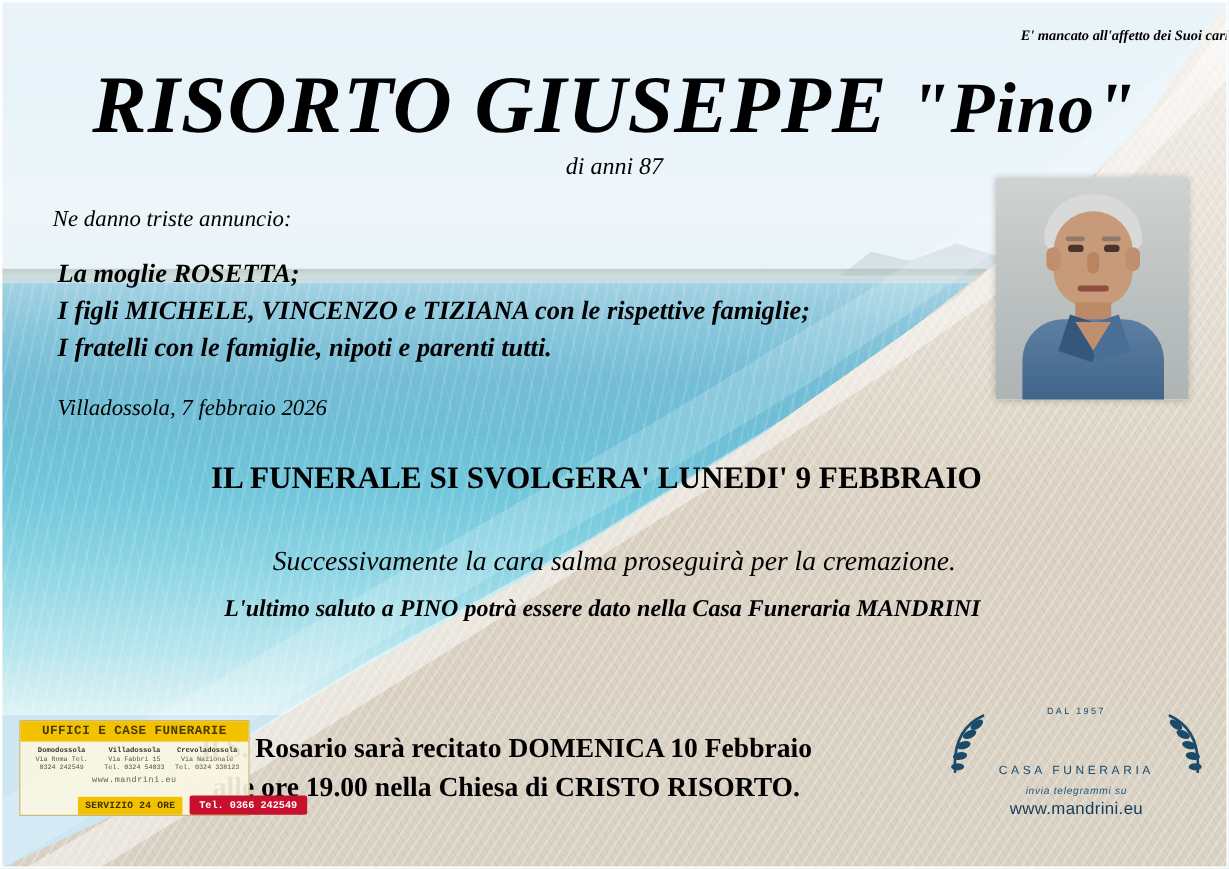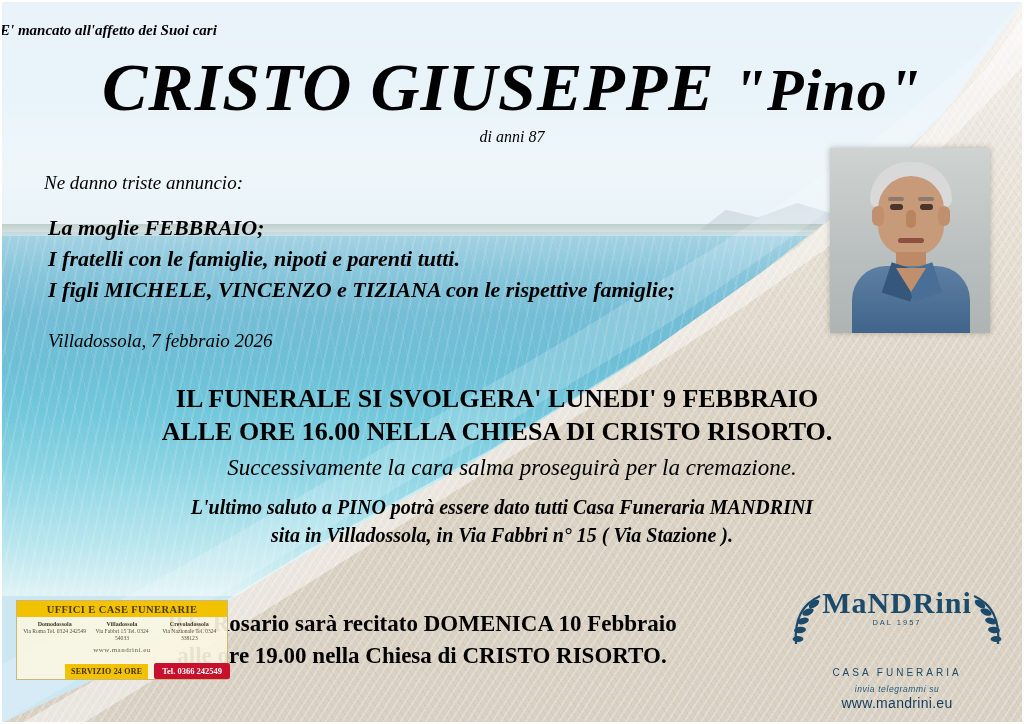--- a/index.html
+++ b/index.html
@@ -86,33 +86,33 @@
   .frame{
     position:absolute;left:0;top:0;width:1024px;height:724px;
     border:2px solid #ffffff;
     box-sizing:border-box;
     pointer-events:none;
   }
 
   
   .txt{position:absolute;color:#000;}
   .announce{
-    top:22px;left:0;width:1024px;text-align:left;
-    font-size:15px;font-weight:bold;font-style:italic;
+    top:22px;left:0;width:1024px;text-align:right;
+    font-size:12px;font-weight:bold;font-style:italic;
   }
   .name{
     top:48px;left:0;width:1024px;text-align:center;
     font-size:68px;font-weight:bold;font-style:italic;
     letter-spacing:1px;
     white-space:nowrap;
   }
   .name .nick{font-size:60px;}
   .age{
     top:128px;left:0;width:1024px;text-align:center;
-    font-size:16px;font-style:italic;
+    font-size:20px;font-style:italic;
   }
   .intro{
     top:172px;left:44px;
     font-size:19px;font-style:italic;
   }
   .family{
     top:212px;left:48px;
     font-size:22px;font-weight:bold;font-style:italic;
     line-height:31px;
   }
@@ -178,25 +178,25 @@
     position:absolute;left:78px;top:118px;width:30px;height:32px;background:#4a6f97;
     transform:rotate(-18deg);
   }
   .p-vneck{
     position:absolute;left:66px;top:120px;width:30px;height:24px;background:#c08f6e;
     clip-path:polygon(0 0,100% 0,50% 100%);
   }
 
   
   .plate{
-    position:absolute;left:16px;top:600px;width:212px;height:80px;
+    position:absolute;left:16px;top:600px;width:192px;height:80px;
     background:rgba(250,245,225,.92);
     border:1px solid #c9b87a;
     box-sizing:border-box;
-    font-family:Liberation Serif, serif;
+    font-family:Liberation Mono, monospace;
   }
   .plate-hdr{
     background:#f2c200;color:#4a3a00;
     font-size:10.5px;font-weight:bold;text-align:center;
     letter-spacing:.4px;padding:3px 0 2px;
   }
   .plate-cols{
     display:flex;justify-content:space-around;
     padding:4px 4px 0;
   }
@@ -263,46 +263,44 @@
   <div class="bg-sea-sparkle"></div>
   <div class="bg-beach"></div>
   <div class="bg-beach-tex"></div>
   <div class="bg-foam"></div>
   <div class="bg-whitewash"></div>
   <div class="bg-wash"></div>
 
   <div class="txt announce">E' mancato all'affetto dei Suoi cari</div>
 
   <div class="txt name">
-    <span>CRISTO  GIUSEPPE</span>
+    <span>RISORTO  GIUSEPPE</span>
     <span class="nick">"Pino"</span>
   </div>
 
   <div class="txt age">di anni 87</div>
 
   <div class="txt intro">Ne danno triste annuncio:</div>
 
   <div class="txt family">
-    <div>La moglie FEBBRAIO;</div>
+    <div>La moglie ROSETTA;</div>
+    <div>I figli MICHELE, VINCENZO e TIZIANA con le rispettive famiglie;</div>
     <div>I fratelli con le famiglie, nipoti e parenti tutti.</div>
-    <div>I figli MICHELE, VINCENZO e TIZIANA con le rispettive famiglie;</div>
   </div>
 
   <div class="txt place-date">Villadossola, 7 febbraio 2026</div>
 
   <div class="txt funeral">
     <div>IL FUNERALE SI SVOLGERA'  LUNEDI' 9 FEBBRAIO</div>
-    <div>ALLE ORE 16.00 NELLA CHIESA DI CRISTO RISORTO.</div>
   </div>
 
   <div class="txt crem">Successivamente la cara salma proseguirà per la cremazione.</div>
 
   <div class="txt saluto">
-    <div>L'ultimo saluto a PINO potrà essere dato tutti  Casa Funeraria MANDRINI</div>
-    <div>sita in Villadossola, in Via Fabbri n° 15 ( Via Stazione ).</div>
+    <div>L'ultimo saluto a PINO potrà essere dato nella  Casa Funeraria MANDRINI</div>
   </div>
 
   <div class="txt rosario">
     <div>Il S. Rosario sarà recitato DOMENICA 10 Febbraio</div>
     <div>alle ore 19.00  nella Chiesa di CRISTO RISORTO.</div>
   </div>
 
   <div class="portrait">
     <div class="p-bg"></div>
     <div class="p-hair"></div>
@@ -362,21 +360,20 @@
     <svg class="laurel right" viewBox="0 0 40 62">
       <path d="M6 4 C24 12 32 28 30 52" fill="none" stroke="#1b4a6b" stroke-width="2.2"></path>
       <g fill="#1b4a6b">
         <ellipse cx="12" cy="12" rx="6" ry="3.2" transform="rotate(35 12 12)"></ellipse>
         <ellipse cx="18" cy="20" rx="6" ry="3.2" transform="rotate(25 18 20)"></ellipse>
         <ellipse cx="23" cy="29" rx="6" ry="3.2" transform="rotate(15 23 29)"></ellipse>
         <ellipse cx="26" cy="38" rx="6" ry="3.2" transform="rotate(8 26 38)"></ellipse>
         <ellipse cx="28" cy="47" rx="5.4" ry="3" transform="rotate(0 28 47)"></ellipse>
       </g>
     </svg>
-    <div class="brand-name">MaNDRini</div>
     <div class="brand-dal">DAL 1957</div>
     <div class="brand-sub2">CASA FUNERARIA</div>
     <div class="brand-tg">invia telegrammi su</div>
     <div class="brand-web">www.mandrini.eu</div>
   </div>
 
   <div class="frame"></div>
 </div>
 
 </body></html>

